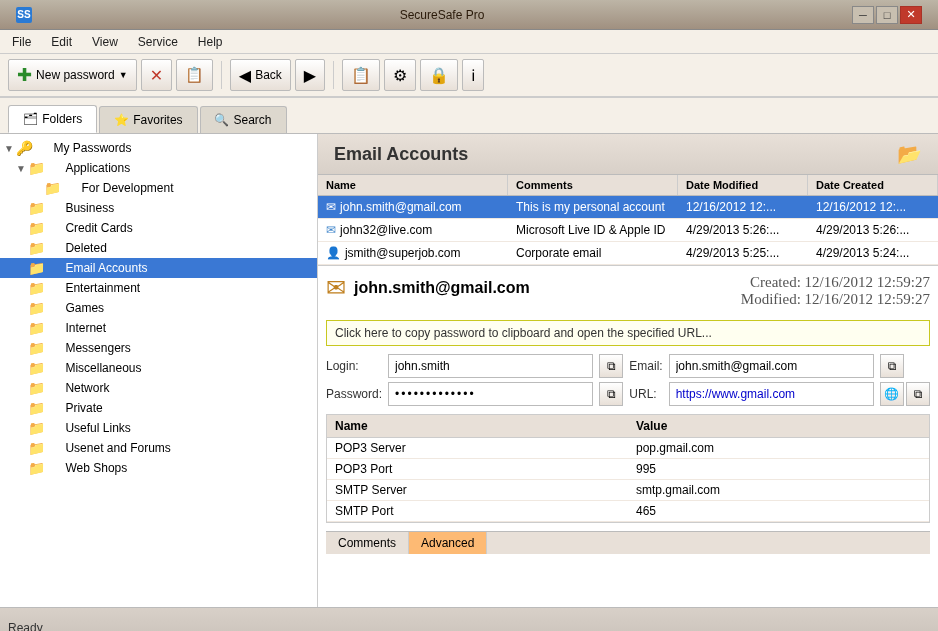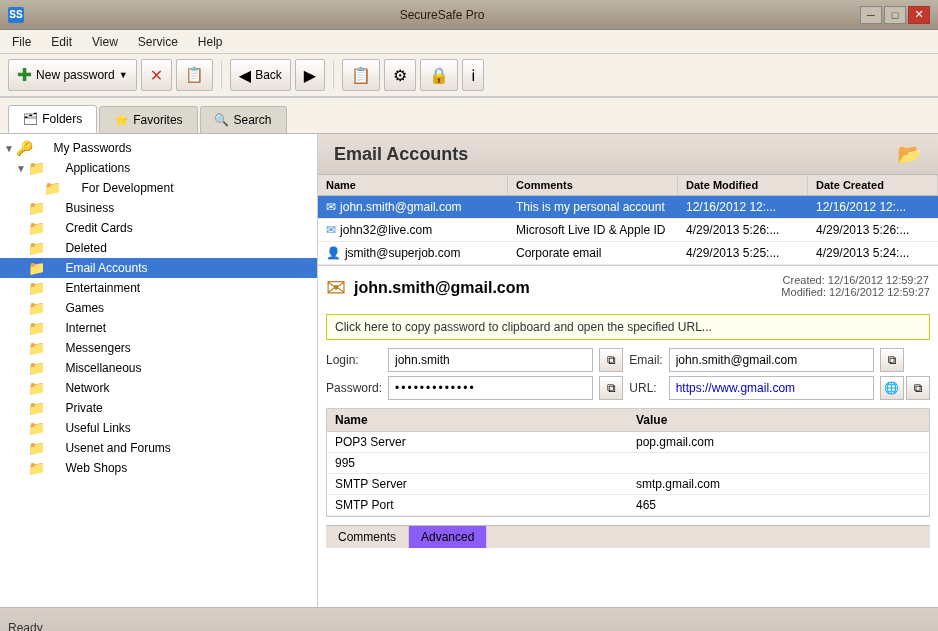--- a/index.html
+++ b/index.html
@@ -5,21 +5,21 @@
     * { box-sizing: border-box; margin: 0; padding: 0; }
     body { font-family: 'Segoe UI', Tahoma, sans-serif; font-size: 12px; background: #f0ebe0; width: 938px; height: 631px; overflow: hidden; }
 
     
     .title-bar {
       background: linear-gradient(to bottom, #bdb5a6, #a09080);
       height: 30px;
       display: flex;
       align-items: center;
       justify-content: space-between;
-      padding: 0 8px;
+      padding: 0 16px;
       border-bottom: 1px solid #888;
     }
     .title-bar-left { display: flex; align-items: center; gap: 6px; }
     .title-bar-title { font-size: 12px; color: #2a1a0a; font-weight: normal; flex: 1; text-align: center; }
     .title-bar-controls { display: flex; gap: 2px; }
     .title-btn {
       width: 22px; height: 18px; display: flex; align-items: center; justify-content: center;
       font-size: 11px; cursor: pointer; border: 1px solid #888; background: #c8bfb0;
       color: #333;
     }
@@ -173,21 +173,21 @@
     }
     .detail-header {
       display: flex;
       justify-content: space-between;
       align-items: flex-start;
       margin-bottom: 8px;
       padding-bottom: 4px;
     }
     .detail-name-row { display: flex; align-items: center; gap: 8px; }
     .detail-name { font-size: 16px; font-weight: bold; }
-    .detail-dates { font-size: 11px; color: #555; text-align: center; }
+    .detail-dates { font-size: 15px; color: #555; text-align: right; font-family: Liberation Serif, serif; }
 
     .url-bar {
       background: #fffff0;
       border: 1px solid #c8c820;
       padding: 5px 8px;
       font-size: 12px;
       margin-bottom: 8px;
       cursor: pointer;
       color: #333;
     }
@@ -243,21 +243,21 @@
       display: flex;
       border-top: 1px solid #bbb;
       background: #e8e0d8;
     }
     .bottom-tab {
       padding: 4px 12px;
       cursor: pointer;
       font-size: 12px;
       border-right: 1px solid #ccc;
     }
-    .bottom-tab.active { background: #8b5cf6; }
+    .bottom-tab.active { background: #fdba74; }
 
     
     .status-bar {
       background: linear-gradient(to bottom, #d8d0c8, #c8c0b8);
       height: 40px;
       display: flex;
       align-items: center;
       padding: 0 8px;
       border-top: 1px solid #bbb;
       font-size: 12px;
@@ -527,20 +527,21 @@
       <div class="extra-table">
         <div class="extra-table-header">
           <div>Name</div>
           <div>Value</div>
         </div>
         <div class="extra-table-row">
           <div>POP3 Server</div>
           <div>pop.gmail.com</div>
         </div>
         <div class="extra-table-row">
+          <div>POP3 Port</div>
           <div>995</div>
         </div>
         <div class="extra-table-row">
           <div>SMTP Server</div>
           <div>smtp.gmail.com</div>
         </div>
         <div class="extra-table-row">
           <div>SMTP Port</div>
           <div>465</div>
         </div>

